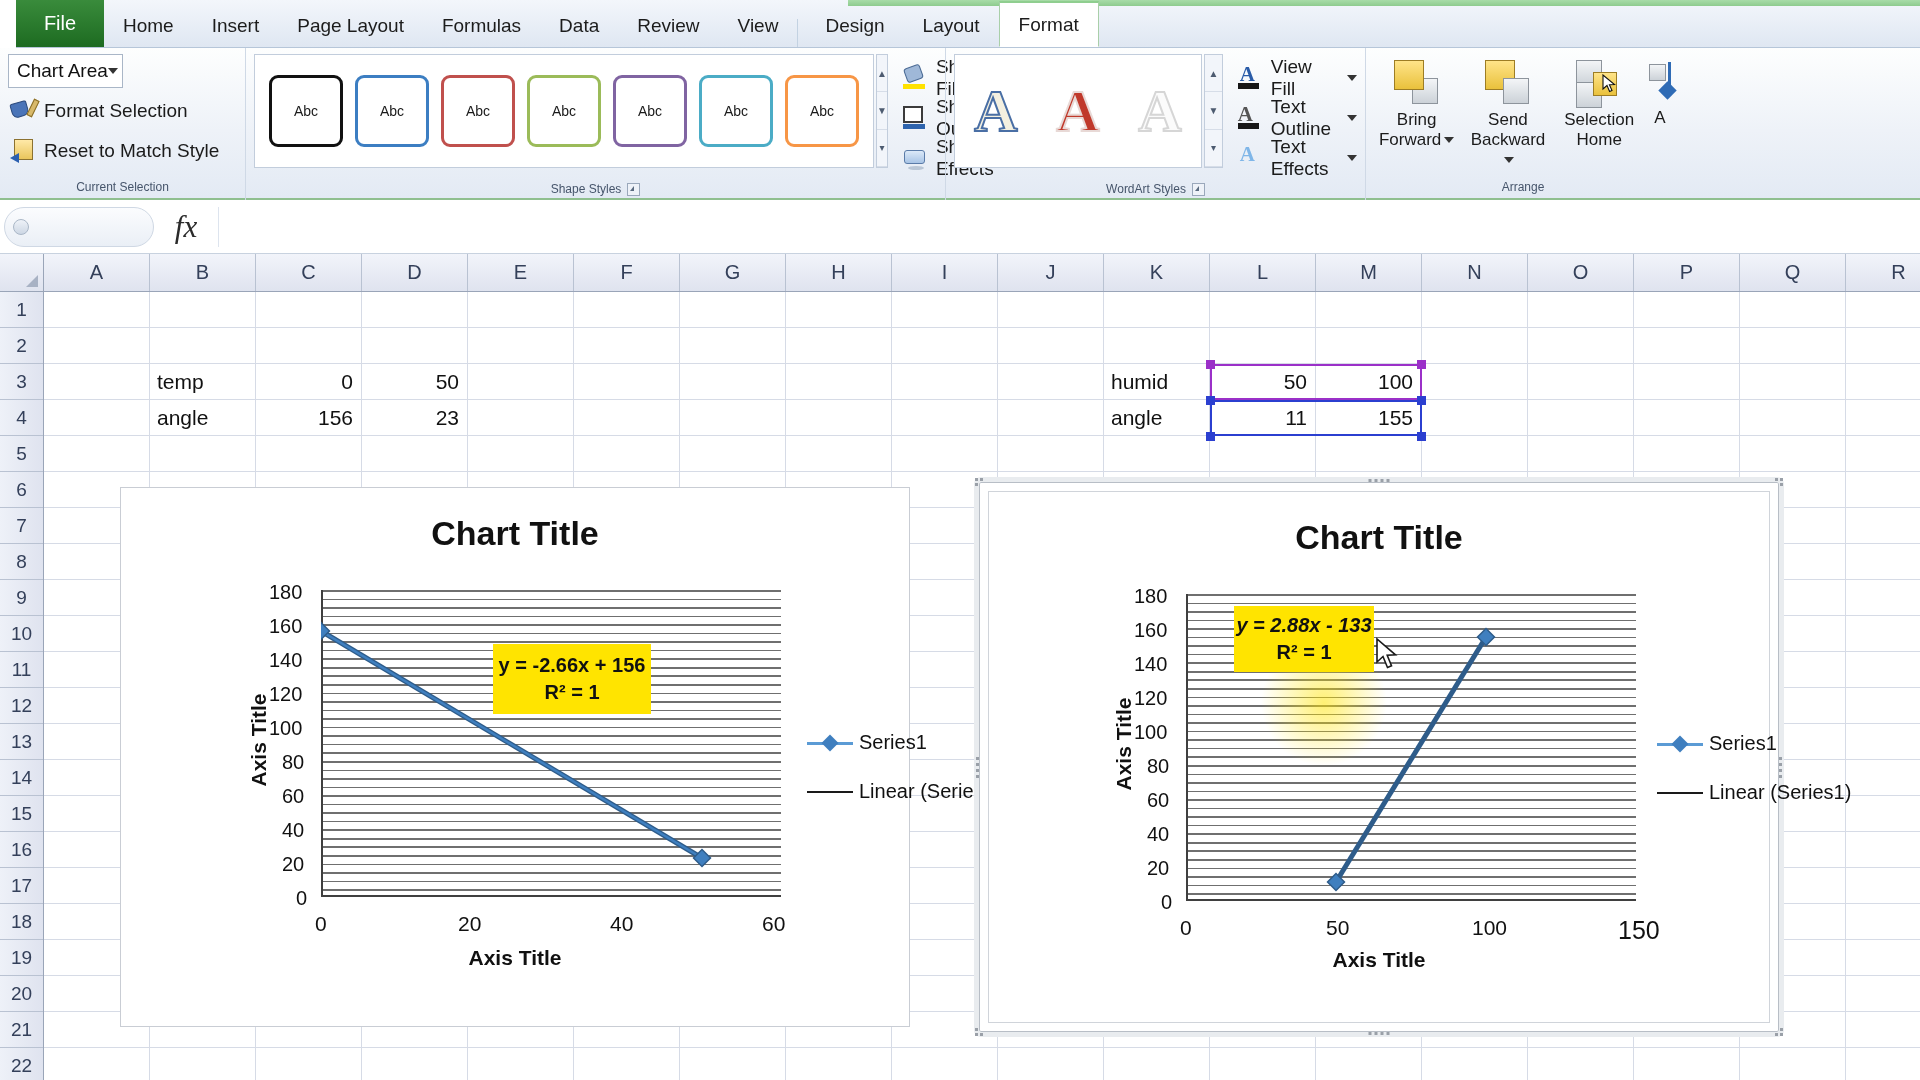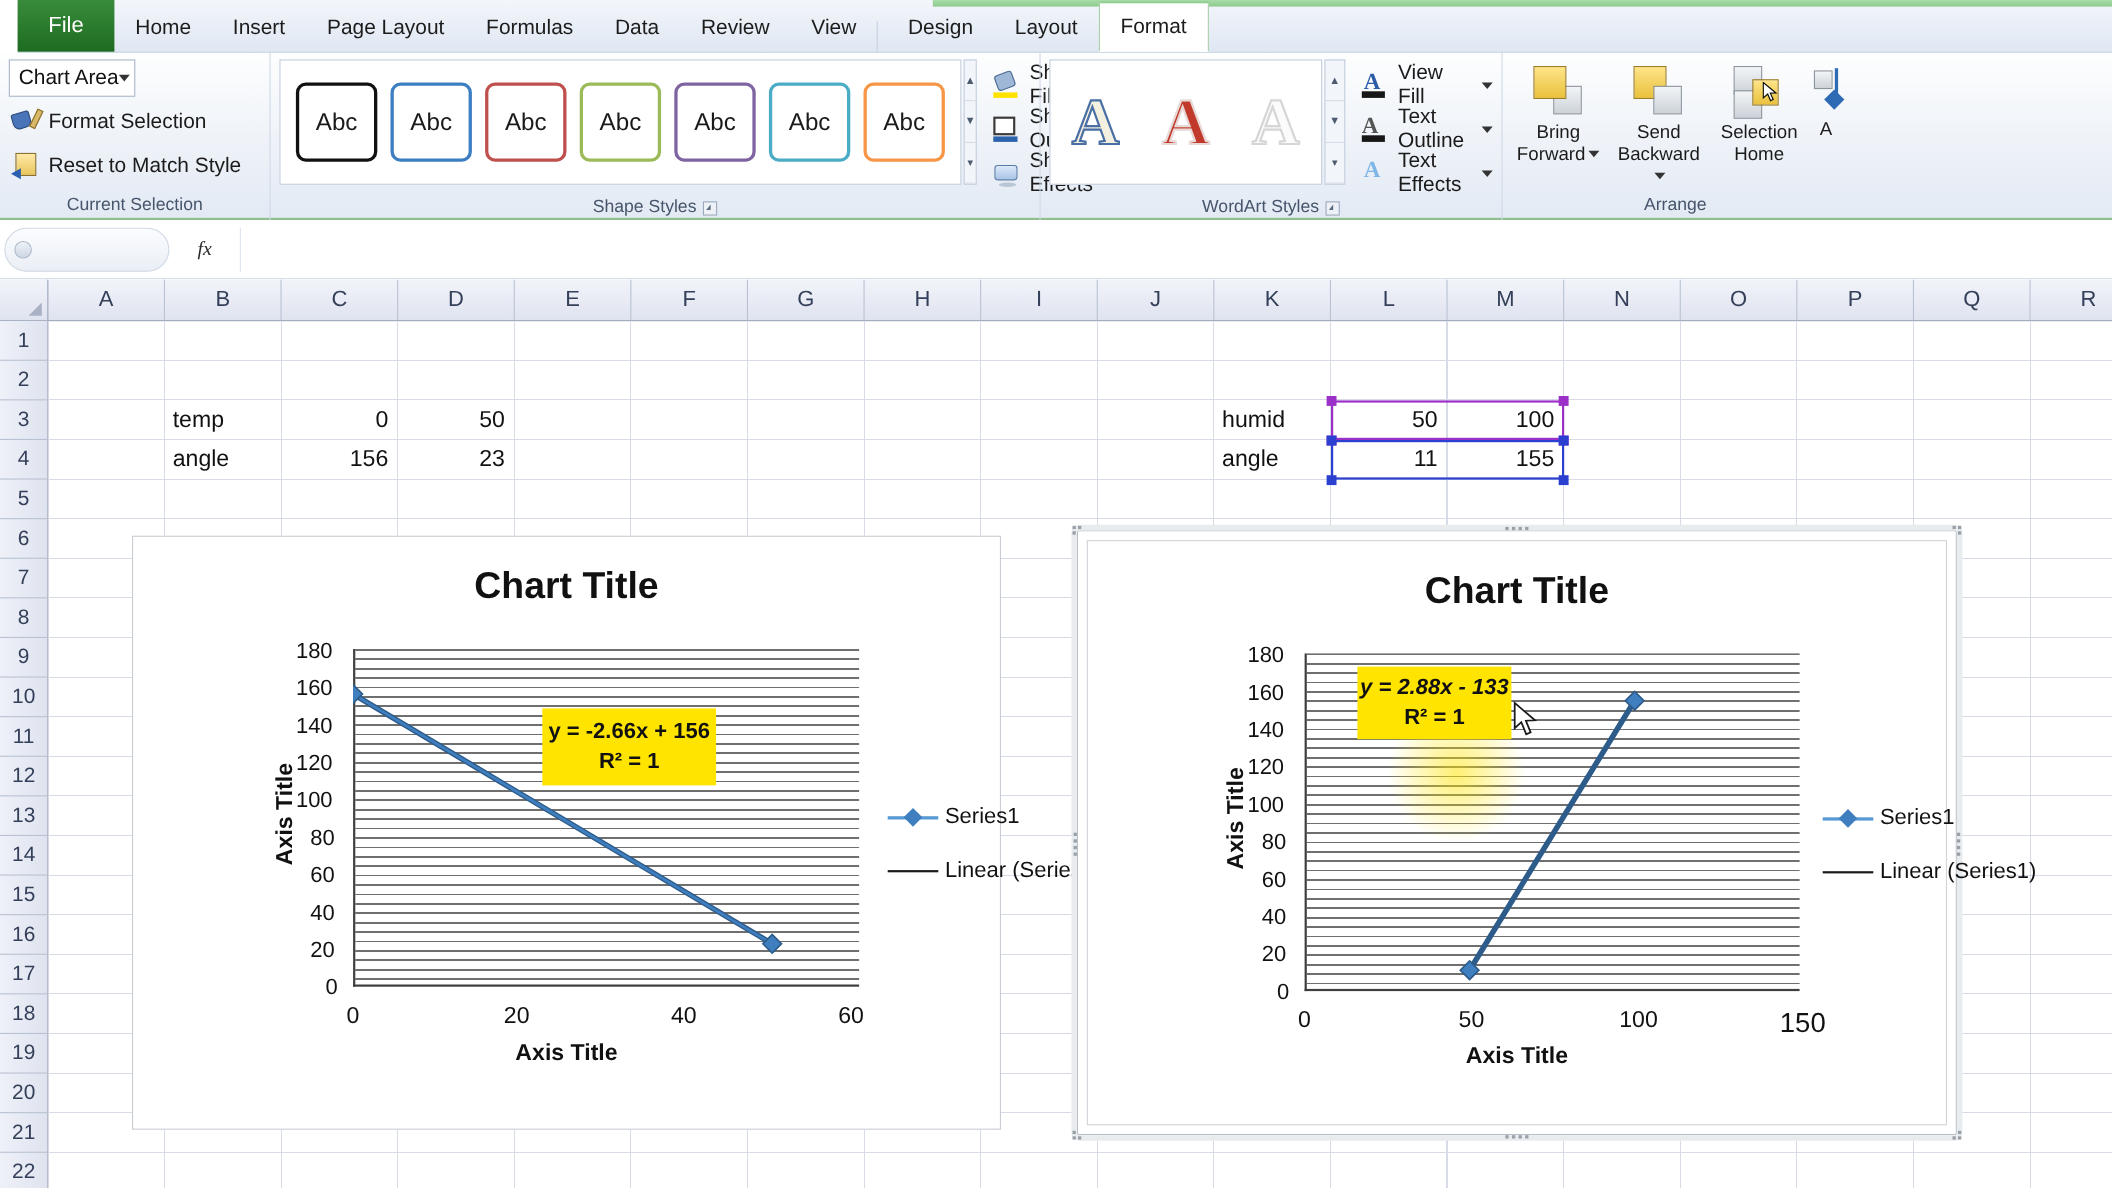--- a/index.html
+++ b/index.html
@@ -52,21 +52,21 @@
   .ribbon {
     height:152px;
     background:linear-gradient(#fdfefe 0%, #eef2f8 55%, #e3eaf4 100%);
     border-bottom:2px solid #8fbf8f;
     display:flex; position:relative;
   }
   .rgroup { position:relative; height:152px; padding:6px 8px 0 8px; display:flex; flex-direction:column; }
   .rgroup + .rgroup { border-left:1px solid #cfd9e6; }
   .rgroup-body { flex:1; display:flex; align-items:flex-start; }
   .rgroup-label {
-    height:26px; text-align:center; font-size:16px; color:#46556b;
+    height:26px; text-align:center; font-size:12px; color:#46556b;
     display:flex; align-items:center; justify-content:center; gap:6px;
   }
   .dlg-launcher {
     width:13px; height:13px; border:1px solid #9aa8bb; background:#eef2f8;
     position:relative; cursor:pointer;
   }
   .dlg-launcher::after{
     content:""; position:absolute; left:2px; top:2px;
     border-left:4px solid transparent; border-bottom:5px solid #5a6b80;
   }
@@ -92,21 +92,21 @@
 
   
   .ss-group { width:700px; }
   .ss-gallery {
     border:1px solid #c2cddc; background:#fff;
     height:114px; width:620px; display:flex; align-items:center; gap:12px; padding:0 14px;
   }
   .abc {
     width:84px;height:72px;border-radius:9px;background:#fff;
     display:flex;align-items:center;justify-content:center;
-    font-size:22px;color:#1a1a1a;
+    font-size:14px;color:#1a1a1a;
   }
   .ss-scroll { width:24px; height:114px; border:1px solid #c2cddc; background:#f2f5fa; display:flex;flex-direction:column; margin-left:2px;}
   .ss-scroll div{flex:1;display:flex;align-items:center;justify-content:center;border-bottom:1px solid #d6dde8;font-size:10px;color:#4d5b70;}
   .ss-cmds { margin-left:14px; padding-top:4px;}
   .cmd-row { height:40px; display:flex; align-items:center; gap:8px; font-size:19px; color:#1b1b1b; }
   .cmd-row .caret-dn { margin-left:4px; }
 
   .ico-fill::before{content:"";position:absolute;left:3px;top:1px;width:15px;height:13px;background:#9fb8d8;border:1px solid #4a6a94;border-radius:3px;transform:rotate(-20deg);}
   .ico-fill::after{content:"";position:absolute;left:1px;bottom:2px;width:22px;height:5px;background:#ffe200;}
   .ico-outline::before{content:"";position:absolute;left:1px;top:1px;width:16px;height:13px;background:#fff;border:2px solid #3b3b3b;}
@@ -145,21 +145,21 @@
   .ar-edge{width:26px;display:flex;flex-direction:column;align-items:center;padding-top:6px;}
 
   
   .fbar{height:54px;background:#fff;border-bottom:1px solid #c8d2df;display:flex;align-items:center;}
   .namebox{
     width:208px;height:40px;margin-left:8px;border:1px solid #cfd8e4;background:#fff;
     display:flex;align-items:center;padding:0 6px 0 10px;font-size:21px;color:#111;
   }
   .namebox .lbl{flex:1;text-align:center;}
   .fb-split-dot{width:16px;height:16px;border-radius:50%;background:linear-gradient(#eef2f8,#cdd7e4);border:1px solid #aab7c7;}
-  .fx{width:64px;height:40px;display:flex;align-items:center;justify-content:center;font-style:italic;font-family:"Liberation Serif",serif;font-size:18px;color:#2b2b2b;}
+  .fx{width:64px;height:40px;display:flex;align-items:center;justify-content:center;font-style:italic;font-family:"Liberation Serif",serif;font-size:31px;color:#2b2b2b;}
   .fb-input{flex:1;height:40px;border-left:1px solid #dde4ee;background:#fff;}
   .fb-round{
     height:40px;width:150px;border:1px solid #cfd8e4;border-radius:20px;background:linear-gradient(#fbfcfe,#eaeff6);
     display:flex;align-items:center;justify-content:flex-start;padding-left:8px;margin-left:4px;
   }
 
   
   .gridwrap{position:relative;height:826px;overflow:hidden;background:#fff;}
   .colhdr{display:flex;height:38px;background:linear-gradient(#f2f4fa,#dfe3ef);border-bottom:1px solid #9aa5b8;}
   .corner{width:44px;flex:0 0 44px;border-right:1px solid #9aa5b8;position:relative;background:linear-gradient(#f2f4fa,#dfe3ef);}

